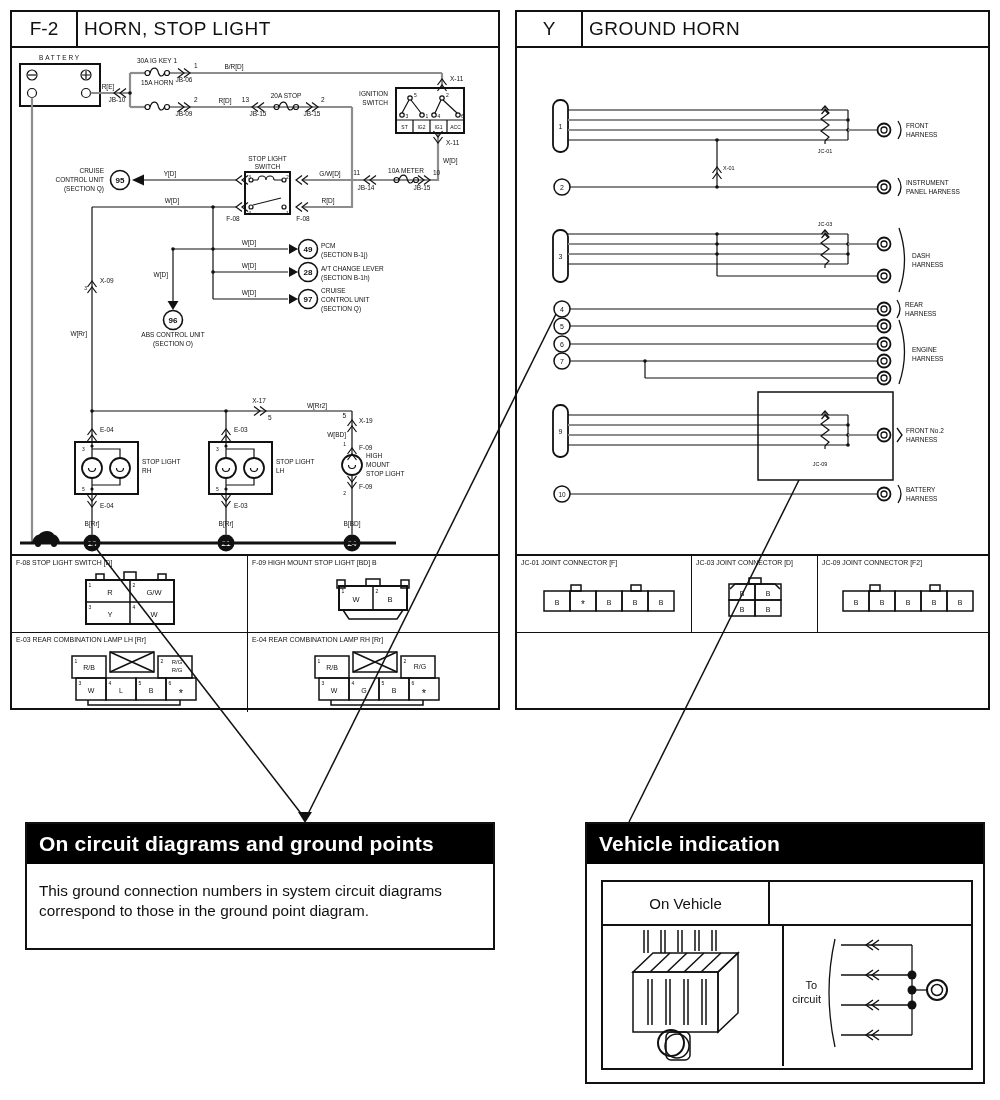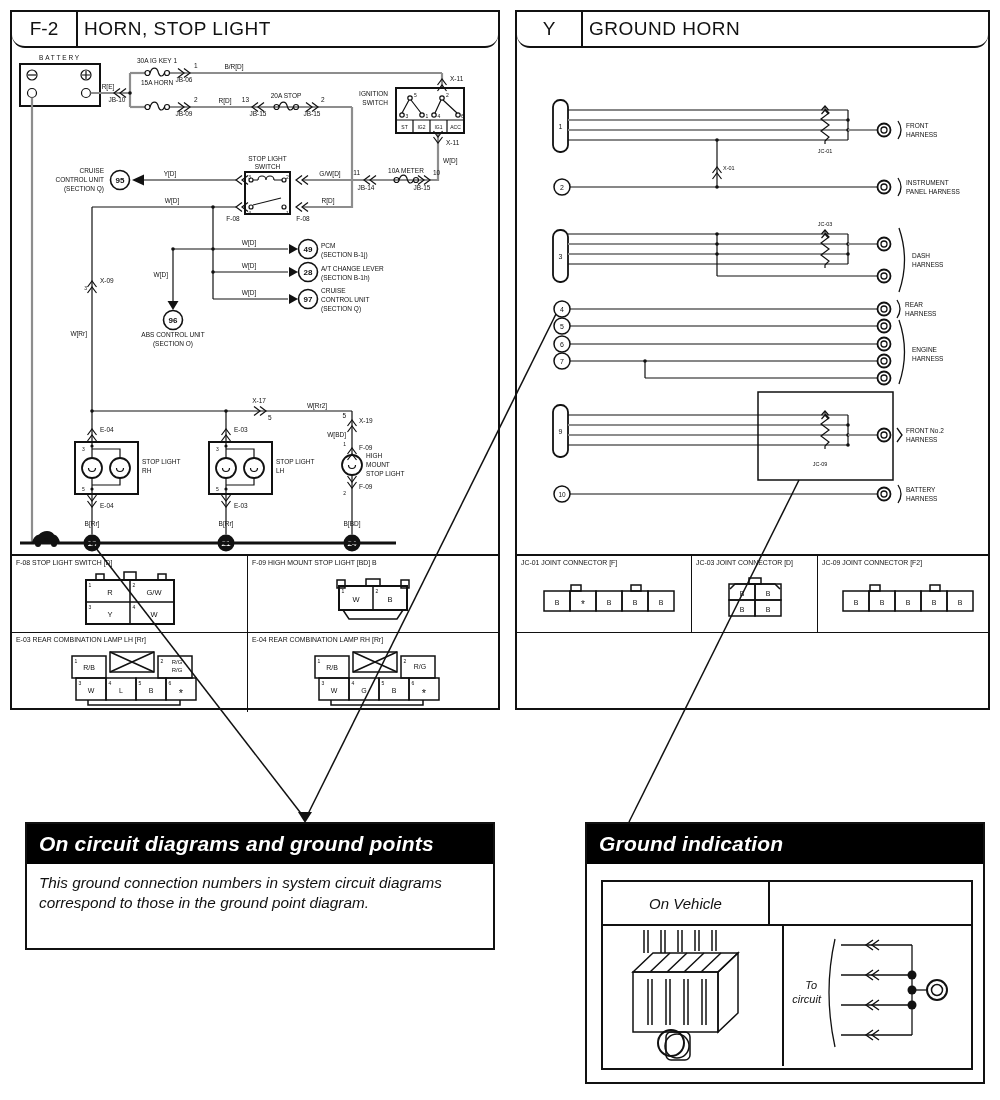--- a/index.html
+++ b/index.html
@@ -1,42 +1,42 @@
 <!DOCTYPE html>
 <html><head>
 <meta charset="utf-8">
 <style>
   html,body{margin:0;padding:0;background:#fff;}
   body{width:1000px;height:1100px;position:relative;font-family:"Liberation Sans",sans-serif;color:#111;overflow:hidden;}
   .panel{position:absolute;border:2px solid #111;background:#fff;box-sizing:border-box;}
   #left-panel{left:10px;top:10px;width:490px;height:700px;}
   #right-panel{left:515px;top:10px;width:475px;height:700px;}
-  .panel-header{height:34px;border-bottom:2px solid #111;display:flex;align-items:center;border-radius:13px;}
+  .panel-header{height:34px;border-bottom:2px solid #111;display:flex;align-items:center;}
   .panel-code{width:64px;height:100%;border-right:2px solid #111;display:flex;align-items:center;justify-content:center;font-size:19px;}
   .panel-title{padding-left:6px;font-size:19px;letter-spacing:.5px;}
   .dsvg{display:block;width:100%;height:506px;}
   svg text{fill:#111;stroke:none;font-family:"Liberation Sans",sans-serif;}
   .lab{font-size:6.5px;}
   .tiny{font-size:5px;}
   .t55{font-size:5.5px;}
   .num{font-size:8px;font-weight:bold;}
   .wnum{font-size:8px;font-weight:bold;fill:#fff;}
   .secgrid{display:grid;border-top:2px solid #111;}
   .lp-sec{grid-template-columns:236px 1fr;grid-template-rows:77px 1fr;height:156px;}
   .rp-sec{grid-template-columns:175px 126px 1fr;grid-template-rows:77px 1fr;height:156px;}
   .seccell{position:relative;border-right:1.6px solid #111;border-bottom:1.6px solid #111;overflow:hidden;}
   .seccell.lastcol{border-right:none;}
   .seccell.lastrow{border-bottom:none;}
   .seclabel{position:absolute;left:4px;top:3px;font-size:6.9px;}
   .connwrap{position:absolute;left:0;right:0;top:12px;bottom:0;display:flex;align-items:center;justify-content:center;}
-  .callout{position:absolute;border:2px solid #111;background:#fff;box-sizing:border-box;font-style:italic;}
+  .callout{position:absolute;border:2px solid #111;background:#fff;box-sizing:border-box;}
   #callout-circuit{left:25px;top:822px;width:470px;height:128px;}
   #callout-ground{left:585px;top:822px;width:400px;height:262px;}
   .co-header{background:#000;color:#fff;height:40px;display:flex;align-items:center;padding-left:12px;font-size:21px;font-weight:bold;letter-spacing:.2px;}
-  .co-body{padding:9px 12px;font-size:15.3px;line-height:1.32;max-width:424px;}
+  .co-body{padding:17px 12px;font-size:15.3px;line-height:1.32;max-width:424px;}
   .gi-box{position:absolute;left:14px;top:56px;width:368px;height:186px;border:2px solid #111;}
   .gi-headrow{display:flex;height:42px;border-bottom:2px solid #111;}
   .gi-headrow div{display:flex;align-items:center;justify-content:center;font-size:15px;}
   .gi-c1{width:167px;border-right:2px solid #111;box-sizing:border-box;text-align:right;}
   .gi-c2{flex:1;}
   .gi-cols{display:flex;height:140px;}
   .gi-colL{width:181px;border-right:2px solid #111;box-sizing:border-box;display:flex;align-items:center;justify-content:center;}
   .gi-colR{flex:1;display:flex;align-items:center;justify-content:flex-end;}
   #overlay{position:absolute;left:0;top:0;pointer-events:none;z-index:7;}
 </style>
@@ -643,21 +643,21 @@
     <div class="seccell lastcol lastrow" style="grid-column:1/4"></div>
   </div>
 </div>
 
 <div class="callout" id="callout-circuit">
   <div class="co-header">On circuit diagrams and ground points</div>
   <div class="co-body">This ground connection numbers in system circuit diagrams correspond to those in the ground point diagram.</div>
 </div>
 
 <div class="callout" id="callout-ground">
-  <div class="co-header">Ground indication</div>
+  <div class="co-header">Vehicle indication</div>
   <div class="gi-box">
     <div class="gi-headrow">
       <div class="gi-c1">On Vehicle</div>
     </div>
     <div class="gi-cols">
       <div class="gi-colL">
         <svg width="170" height="138" viewBox="0 0 170 138">
           <g stroke="#111" fill="none" stroke-width="1.5">
             <path d="M36,3 V26 M40,3 V26 M53,3 V26 M57,3 V26 M70,3 V25 M74,3 V25 M87,3 V24 M91,3 V24 M104,3 V24 M108,3 V24"></path>
             <polygon points="25,45 45,26 130,26 110,45"></polygon>

